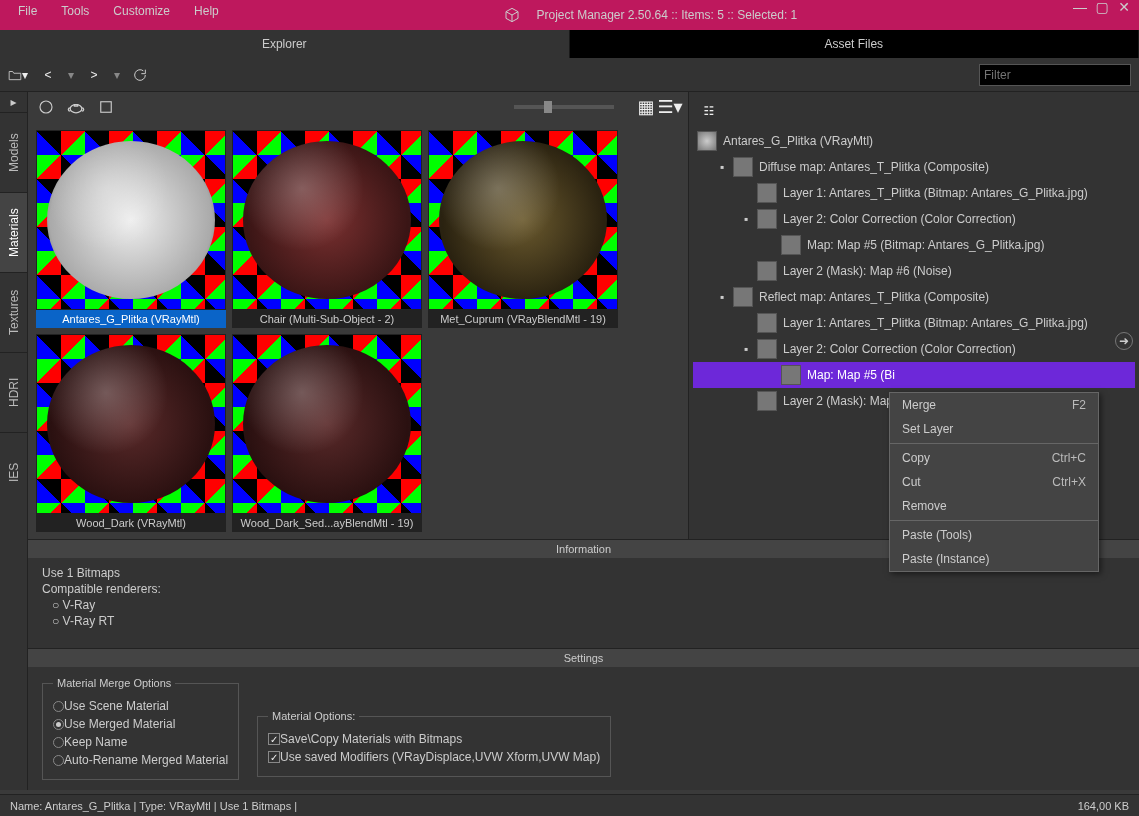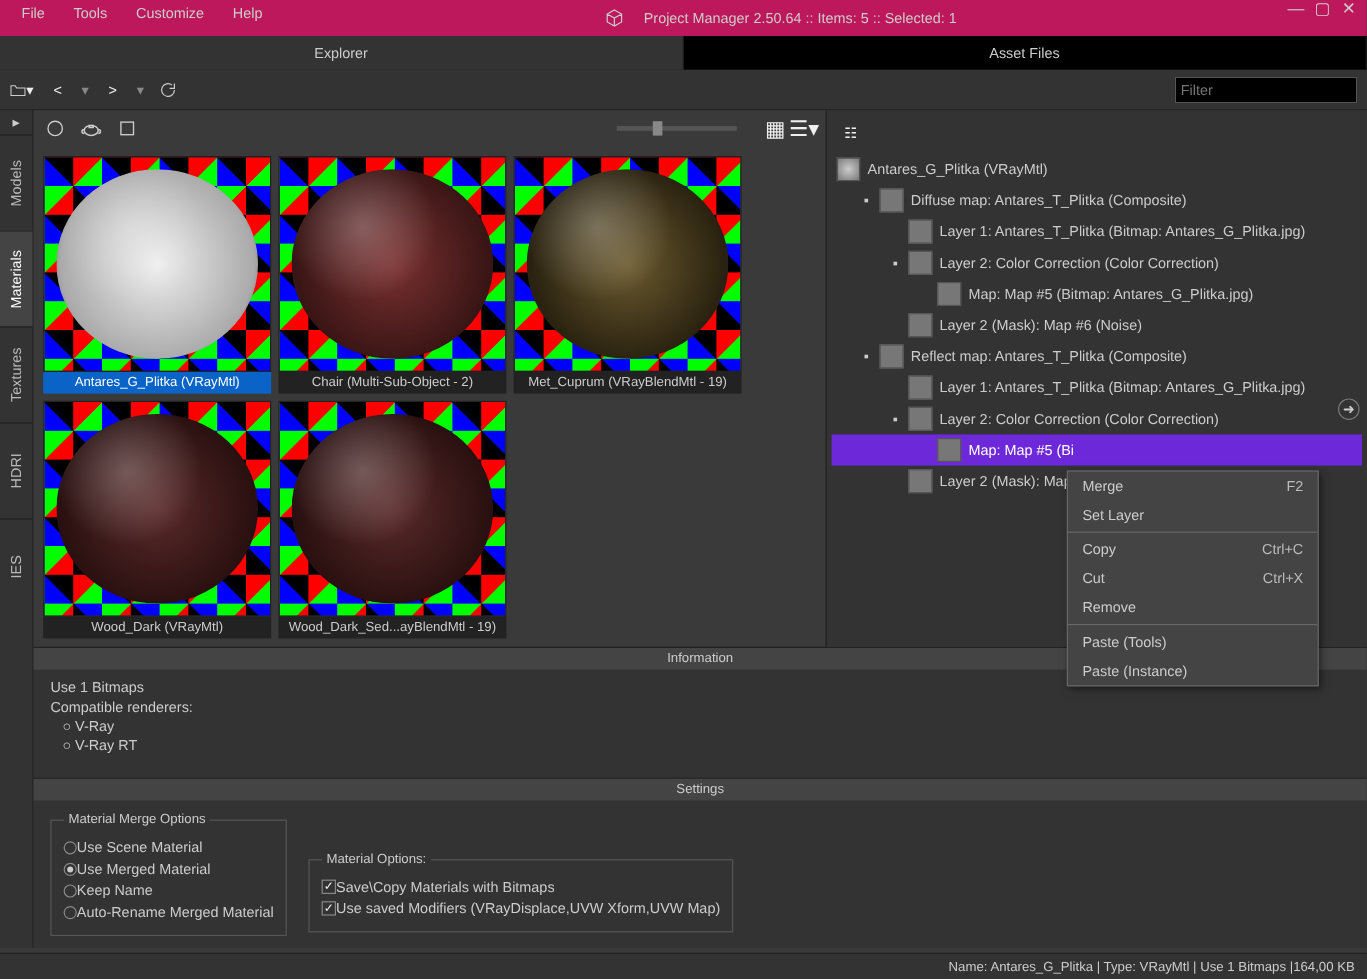--- a/index.html
+++ b/index.html
@@ -49,21 +49,21 @@
 .info-body{padding:8px 14px;min-height:90px;display:flex;gap:40px}
 .info-col{display:flex;flex-direction:column;gap:2px}
 .settings-body{padding:10px 14px;display:flex;gap:18px;align-items:flex-start}
 fieldset{border:1px solid #555;padding:8px 10px 10px;color:#ccc}
 legend{padding:0 4px;font-size:11px}
 .radio-row,.check-row{display:flex;align-items:center;gap:0;height:18px}
 .radio{width:11px;height:11px;border:1px solid #888;border-radius:50%;position:relative}
 .radio.checked::after{content:"";position:absolute;inset:2px;background:#ccc;border-radius:50%}
 .check{width:12px;height:12px;border:1px solid #888;display:flex;align-items:center;justify-content:center;font-size:10px;color:#eee}
 .statusbar{position:absolute;bottom:0;left:0;right:0;height:22px;background:#333;border-top:1px solid #222;display:flex;align-items:center;padding:0 10px}
-.status-center{flex:1;text-align:right;font-size:11px}
+.status-center{flex:1;text-align:left;font-size:11px}
 .status-right{font-size:11px}
 .context-menu{position:absolute;top:392px;right:40px;width:210px;background:#444;border:1px solid #666;box-shadow:2px 2px 6px rgba(0,0,0,.5);z-index:100}
 .cm-item{height:24px;display:flex;align-items:center;padding:0 12px;font-size:12px;cursor:pointer}
 .cm-item .sc{margin-left:auto;color:#bbb}
 .cm-item.disabled{color:#777}
 .cm-sep{height:1px;background:#666;margin:2px 0}
 svg{stroke:#ccc;fill:none;stroke-width:1.5}
 .cube-ico{width:16px;height:16px}
 </style>
 </head>

